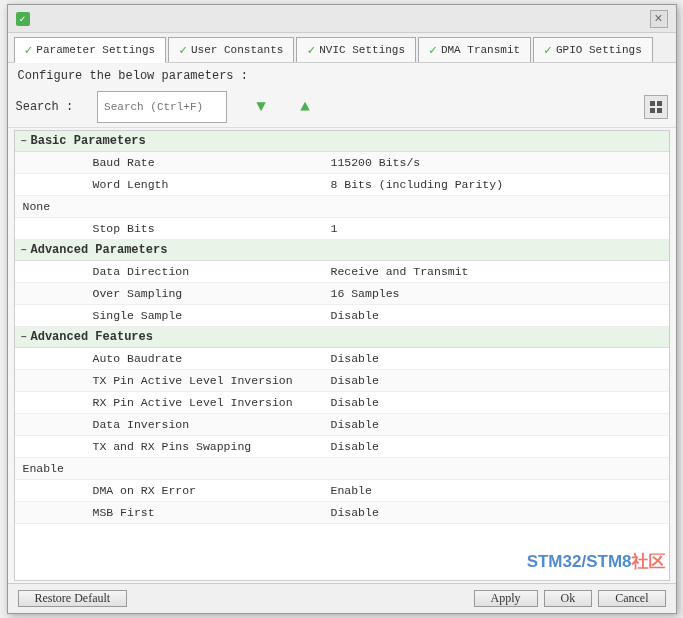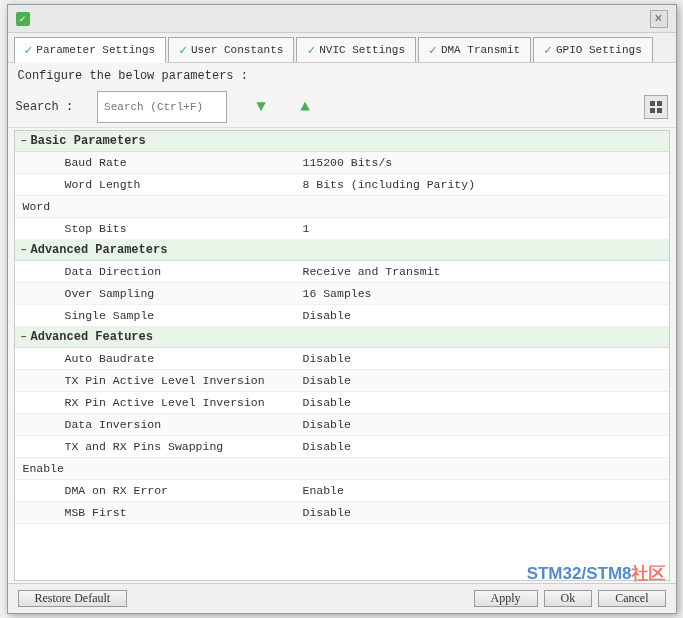--- a/index.html
+++ b/index.html
@@ -172,20 +172,21 @@
       border-bottom: 1px solid #eee;
       min-height: 22px;
     }
     .param-row:nth-child(even) { background: #fafafa; }
     .param-row:nth-child(odd) { background: #ffffff; }
     .param-name {
       width: 280px;
       padding: 3px 8px 3px 50px;
       color: #333;
       font-size: 11.5px;
+      margin-left: 28px;
     }
     .param-value {
       flex: 1;
       padding: 3px 8px;
       color: #333;
       font-size: 11.5px;
     }
     .empty-section {
       height: 60px;
       background: white;
@@ -278,21 +279,21 @@
     </div>
     <div class="param-row">
       <span class="param-name">Baud Rate</span>
       <span class="param-value">115200 Bits/s</span>
     </div>
     <div class="param-row">
       <span class="param-name">Word Length</span>
       <span class="param-value">8 Bits (including Parity)</span>
     </div>
     <div class="param-row">
-      <span class="param-value">Word</span>
+      <span class="param-value">None</span>
     </div>
     <div class="param-row">
       <span class="param-name">Stop Bits</span>
       <span class="param-value">1</span>
     </div>
 
     <div class="section-header">
       <span class="collapse-icon">−</span>
       <span>Advanced Parameters</span>
     </div>
@@ -342,21 +343,21 @@
     </div>
     <div class="param-row">
       <span class="param-name">MSB First</span>
       <span class="param-value">Disable</span>
     </div>
 
     <div class="empty-section"></div>
   </div>
 
   <div class="footer">
-    <div style="position:absolute; right:10px; bottom:28px; font-size:17px; font-weight:bold; font-family:Arial,sans-serif; opacity:0.75;">
+    <div style="position:absolute; right:10px; bottom:40px; font-size:17px; font-weight:bold; font-family:Arial,sans-serif; opacity:0.75;">
       <span style="color:#1565C0;">STM32/STM8</span><span style="color:#F44336;">社区</span>
     </div>
     <button class="btn">Restore Default</button>
     <div class="footer-btns">
       <button class="btn">Apply</button>
       <button class="btn">Ok</button>
       <button class="btn">Cancel</button>
     </div>
   </div>
 </div>

